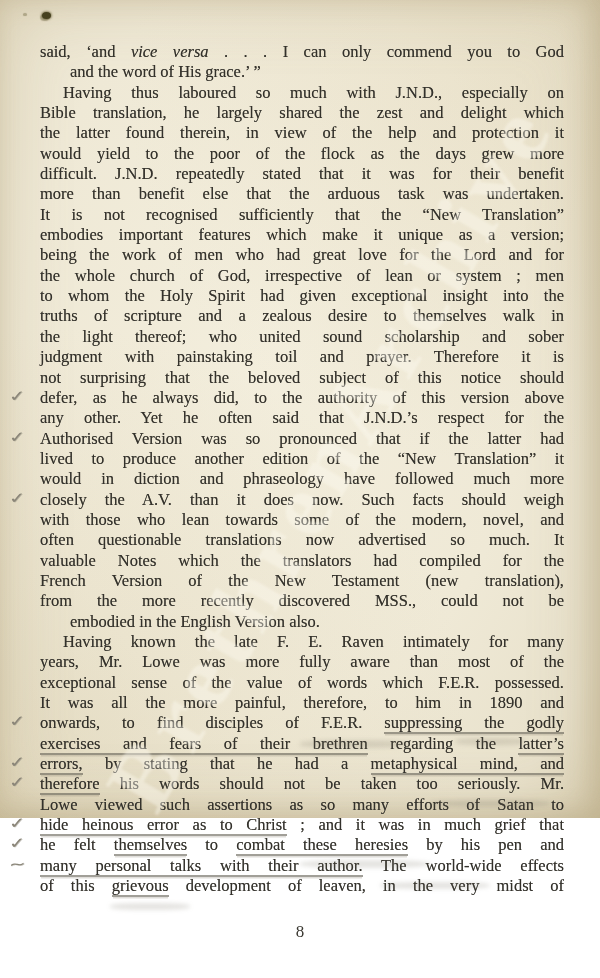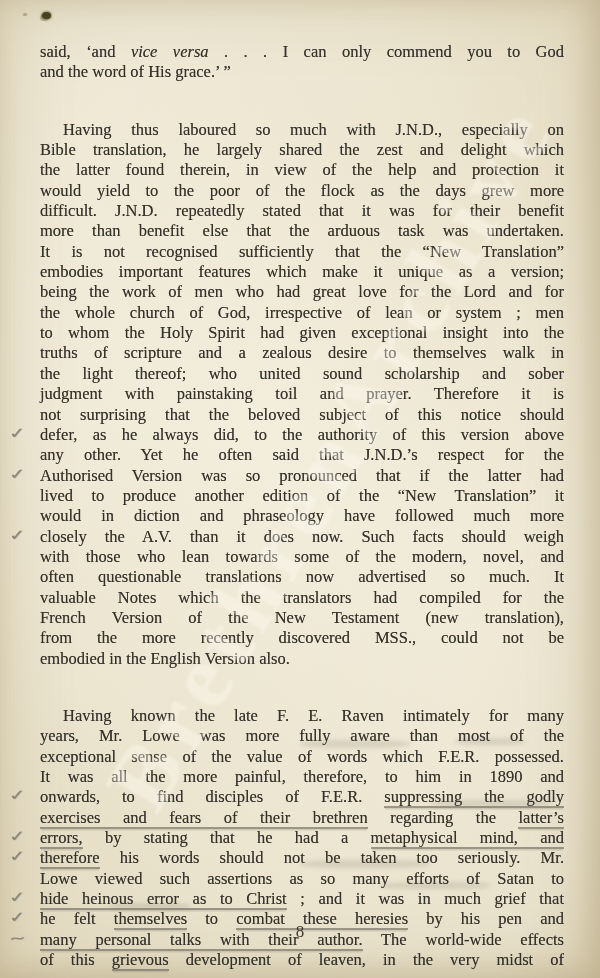--- a/index.html
+++ b/index.html
@@ -3,21 +3,21 @@
 <meta charset="utf-8">
 <style>
   html,body{margin:0;padding:0;}
   body{
     width:600px;height:978px;
     font-family:"Liberation Serif","DejaVu Serif",serif;
     overflow:hidden;
   }
   .page{
     position:relative;
-    width:600px;height:978px;
+    width:600px;height:818px;
     background:
       radial-gradient(circle at 82% 12%, rgba(216,200,162,0.18), transparent 42%),
       radial-gradient(circle at 10% 90%, rgba(210,196,158,0.20), transparent 45%),
       radial-gradient(ellipse at 46% 42%, #f3eedd 0%, #efe9d6 55%, #e8e1cb 84%, #ded5ba 100%);
     box-shadow:
       inset 0 0 70px rgba(170,150,105,0.30),
       inset -14px 0 26px rgba(150,130,85,0.18),
       inset 0 -10px 22px rgba(150,130,85,0.12);
   }
   .text-block{
@@ -28,22 +28,22 @@
     color:#33312b;
     text-shadow:0 0 0.4px rgba(50,47,40,0.55);
   }
   .line{
     position:relative;
     height:20.35px;
     text-align:justify;
     text-align-last:justify;
     -moz-text-align-last:justify;
   }
-  .line.last{ text-align-last:left; -moz-text-align-last:left; }
-  .line.indent{ padding-left:23px;margin-top:37px; }
+  .line.last{ text-align-last:left;margin-left:30px; -moz-text-align-last:left; }
+  .line.indent{ padding-left:23px; }
   .it{ font-style:italic; }
   .u{
     border-bottom:2px solid rgba(104,100,88,0.62);
     box-shadow:0 2.5px 0 -1px rgba(130,124,108,0.25);
   }
   .check{
     position:absolute;
     left:-29px; top:-2px;
     font-family:"DejaVu Sans",sans-serif;
     font-size:15px;

